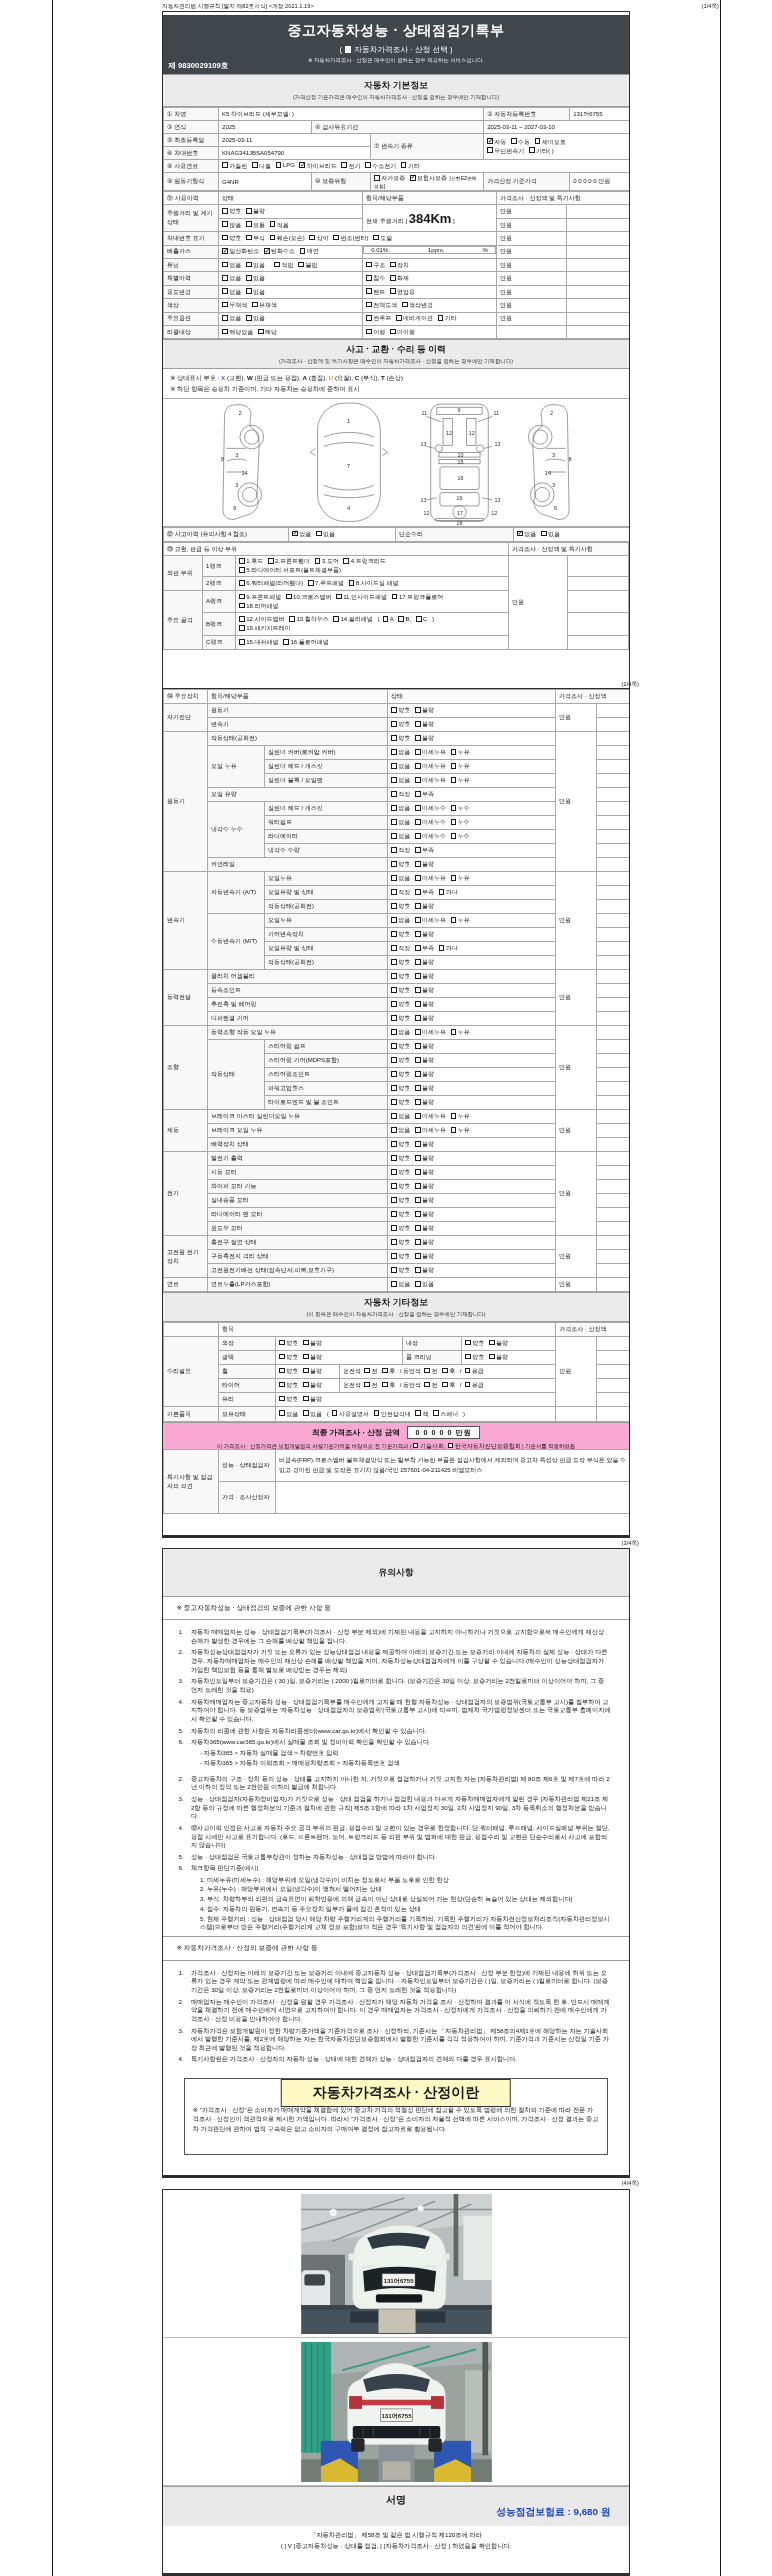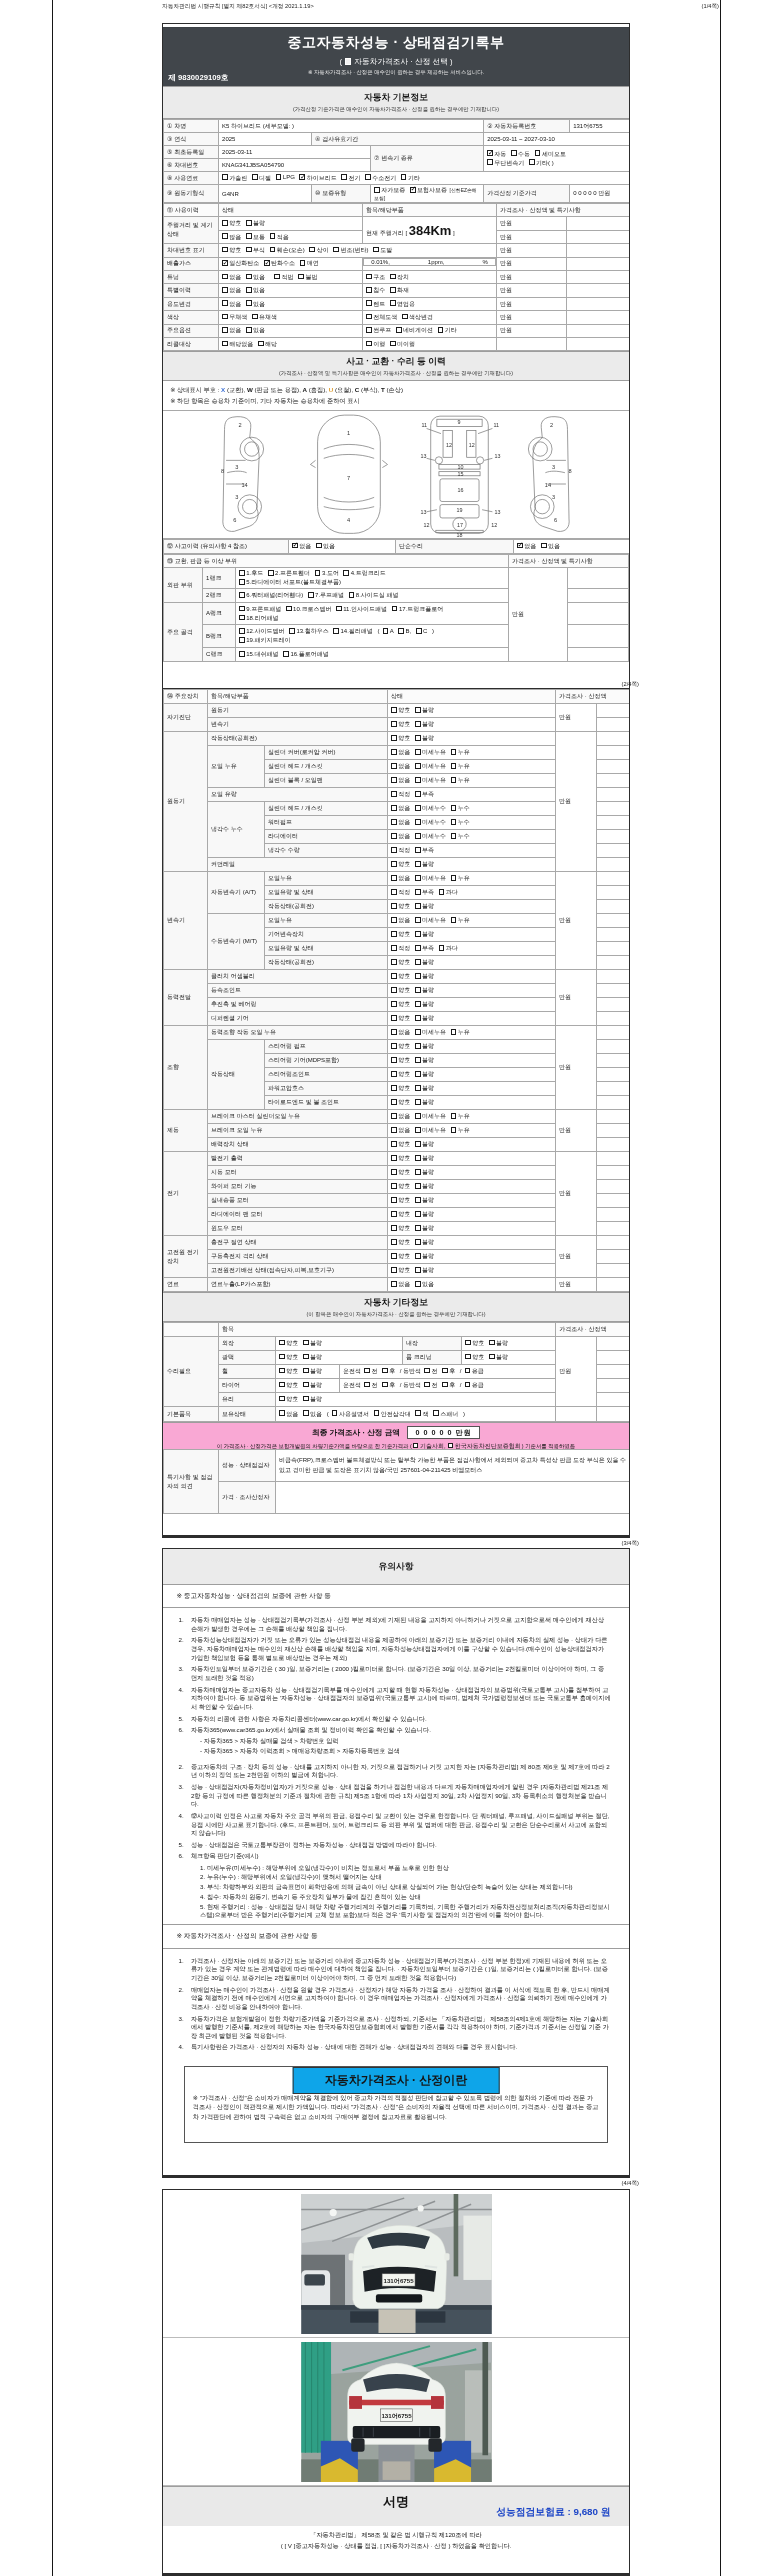--- a/index.html
+++ b/index.html
@@ -4,37 +4,37 @@
 <style>
   *{box-sizing:border-box;margin:0;padding:0}
   html,body{width:773px;height:2576px;background:#fff;overflow:hidden;position:relative;
     font-family:"Liberation Sans","DejaVu Sans",sans-serif;color:#151515}
   .rail{position:absolute;top:0;width:1px;height:2576px;background:#161616}
   .topnote{position:absolute;left:162px;top:2.6px;font-size:5.7px;color:#222}
   .pgmark{position:absolute;left:162px;width:477px;text-align:right;font-size:5.7px;color:#222}
   .pgmark.m1{left:52px;width:667px;top:2.6px}
   .pageblk{position:absolute;left:162px;width:468px;background:#fff;border:1px solid #2d2d2d;
     border-bottom-width:3.1px;overflow:hidden}
-  .p1{top:23px;height:776px}
+  .p1{top:11px;height:776px}
   .p2{top:688px;height:850px}
   .p3{top:1548px;height:630px}
   .p4{top:2189px;height:387px}
   .stripe{height:4.1px;background:#fff;border-bottom:0.5px solid #3c4146}
   .hdr{height:58px;background:#41464b;color:#fff;position:relative;text-align:center;padding-top:6.2px}
   .hdr-title{font-size:14px;font-weight:bold;letter-spacing:0.5px}
   .hdr-sub{font-size:7.7px;margin-top:4.6px}
   .hcb{display:inline-block;width:6.2px;height:7.2px;background:#f2f2f2;border:0.5px solid #fff;
     vertical-align:-1px;margin:0 3.1px}
   .hdr-note{font-size:5.4px;margin-top:2.6px;color:#e8e8e8}
   .hdr-no{position:absolute;left:5.2px;bottom:3.1px;font-size:7.7px;font-weight:bold}
   .band{background:#ebebeb;text-align:center;border-bottom:0.5px solid #9d9d9d;border-top:0.5px solid #9d9d9d;
     display:flex;flex-direction:column;justify-content:center}
   .band h2{font-size:8.8px;font-weight:bold}
   .band .sub{font-size:5.4px;margin-top:2.6px;color:#333}
-  .b1{height:33px}.b2{height:38px}.b3{height:30px}.b4{height:33px}.b5{height:30px}.b6{height:36px}
+  .b1{height:33px}.b2{height:38px}.b3{height:30px}.b4{height:33px}.b5{height:30px}.b6{height:48px}
   table.t{width:100%;border-collapse:collapse;table-layout:fixed}
   table.t td,table.t th{border:0.5px solid #a9a9a9;font-size:6px;padding:1px 3.1px;vertical-align:middle;
     text-align:left;font-weight:normal;overflow:hidden}
   table.t th{background:#fbfbfb}
   td.lbl,th.lbl{background:#f8f8f8}
   td.grp{background:#f8f8f8;text-align:center}
   td.price{text-align:center}
   td.center{text-align:center}
   td.right{text-align:right}
   .tb-basic tr{height:13px}
@@ -65,26 +65,26 @@
   .fp-note{font-size:5.4px;margin-top:2.6px;font-weight:normal}
   .fp-note .opt{margin:0 1px}
   .sec-hd{border-bottom:0.5px solid #9d9d9d;padding:6.7px 13.4px;font-size:6.7px}
   .sec-hd.tb{border-top:0.5px solid #9d9d9d}
   .nlist{padding:5.2px 5.2px 3.1px 0}
   .li{display:flex;margin:2.6px 12.4px 2.6px 15.5px;line-height:1.42;font-size:6.2px}
   .ln{width:12.4px;flex:none}
   .li.sub{margin:1px 12.4px 1px 37px}
   .infobox{margin:8.2px 20.6px 0;border:0.5px solid #555;position:relative;padding:18.5px 8.2px 7.2px;height:77px}
   .ib-title{position:absolute;top:-0.5px;left:50%;transform:translateX(-50%);border:1px solid #333;
-    background:#0ea5e9;padding:4.1px 31px;font-size:12px;font-weight:bold;white-space:nowrap}
+    background:#fef9c3;padding:4.1px 31px;font-size:14px;font-weight:bold;white-space:nowrap}
   .ib-text{font-size:6.2px;line-height:1.55;margin-top:7.2px}
   .photo-wrap{border-bottom:0.5px solid #bbb;text-align:center;padding:3.6px 0;height:148px}
   .sign{height:40px;background:#e9e9e9;border-top:0.5px solid #9d9d9d;position:relative;text-align:center;
     padding-top:6.2px}
-  .sign-label{font-size:13px;font-weight:bold}
+  .sign-label{font-size:10px;font-weight:bold}
   .sign-fee{position:absolute;right:18.5px;bottom:7.2px;font-size:9.8px;font-weight:bold;color:#1c45c7}
   .footnote{text-align:center;font-size:6.2px;line-height:1.7;padding-top:4.1px}
 </style>
 </head>
 <body>
 
 <div class="rail" style="left:52px"></div>
 <div class="rail" style="left:720px"></div>
 <div class="topnote">자동차관리법 시행규칙 [별지 제82호서식] &lt;개정 2021.1.19&gt;</div>
 <div class="pgmark m1">(1/4쪽)</div>

